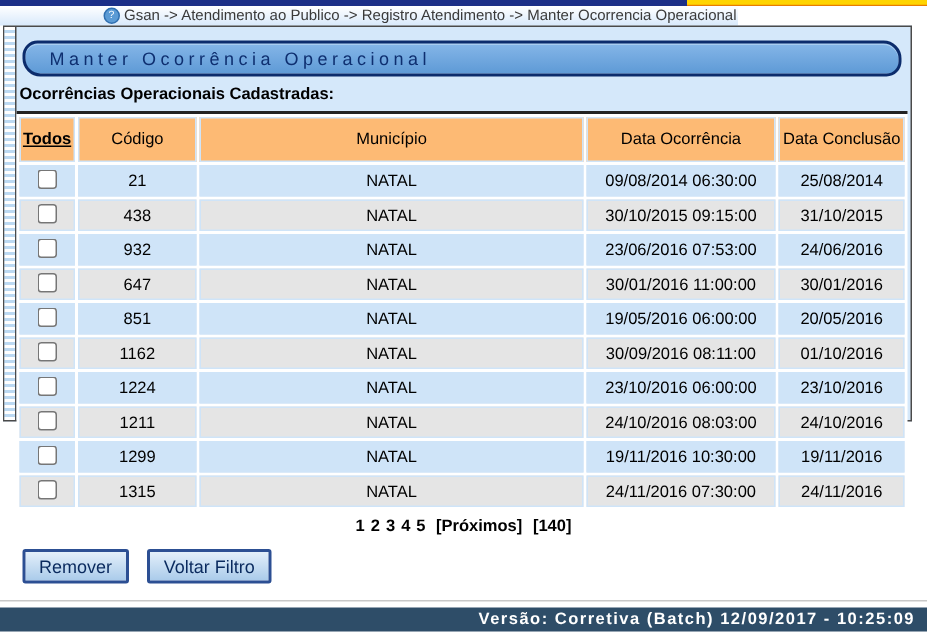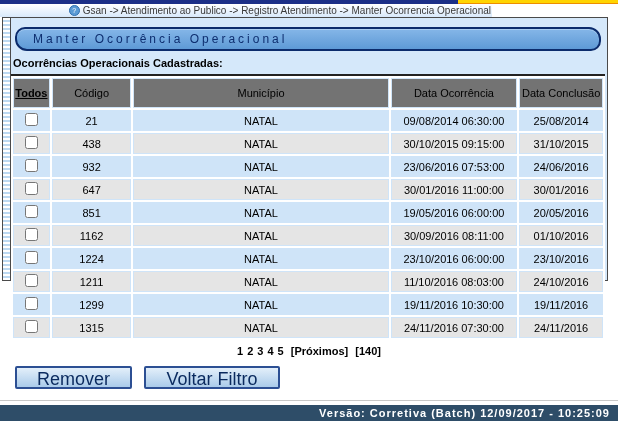--- a/index.html
+++ b/index.html
@@ -51,41 +51,41 @@
   .section-label { font-size:11px; font-weight:bold; color:#000; margin:6px 0 5px 2px; }
 
   table.grid {
     border-spacing:2px; border-collapse:separate; background:#fff;
     border-top:2px solid #222; width:594px; table-layout:fixed;
     font-size:11px; color:#000;
   }
   table.grid td, table.grid th {
     border:1px solid #cfe4f8; text-align:center; padding:1px 0; overflow:hidden;
   }
-  table.grid th { background:#737373; height:26px; font-weight:normal; font-size:11px; }
+  table.grid th { background:#fdba74; height:26px; font-weight:normal; font-size:11px; }
   table.grid th.todos-th { font-weight:bold; }
   tr.row-blue td { background:#cfe4f8; }
   tr.row-white td { background:#e5e5e5; }
   td.cell { height:17px; }
 
   a.plain-link { color:#000; cursor:pointer; }
   a.bold-link { color:#000; font-weight:bold; text-decoration:underline; cursor:pointer; }
 
   input[type=checkbox] { width:13px; height:13px; margin:0; }
 
   .pagination { text-align:center; font-size:11px; font-weight:bold; margin-top:5px; color:#000; }
   .pagination span, .pagination a { margin:0 2px; }
   .page-current { text-decoration:none; }
 
   .buttons-row { margin:9px 0 0 4px; }
   .btn {
-    font-family:"Liberation Sans", sans-serif; font-size:18px; color:#0a2a5e;
+    font-family:"Liberation Sans", sans-serif; font-size:12px; color:#0a2a5e;
     background:linear-gradient(#e3effa,#aacbea);
     border:2px solid #2c4f93; border-radius:2px;
-    height:23px; padding:1px 20px; margin-right:8px; cursor:pointer;
+    height:23px; padding:1px 9px; margin-right:8px; cursor:pointer;
   }
 
   .divider { position:absolute; top:400px; left:0; width:618px; border-top:1px solid #c8c8c8; }
   .footer {
     position:absolute; top:405px; left:0; width:618px; height:16px;
     background:#2e4d68; color:#ffffff; font-size:11px; font-weight:bold;
     letter-spacing:1px; line-height:16px; text-align:right;
     box-sizing:border-box; padding-right:8px;
   }
 </style>
@@ -170,21 +170,21 @@
         <td class="cell"><input type="checkbox" style=""></td>
         <td class="cell"><a class="plain-link">1224</a></td>
         <td class="cell">NATAL</td>
         <td class="cell">23/10/2016 06:00:00</td>
         <td class="cell">23/10/2016</td>
       </tr>
       <tr class="row-white">
         <td class="cell"><input type="checkbox" style=""></td>
         <td class="cell"><a class="plain-link">1211</a></td>
         <td class="cell">NATAL</td>
-        <td class="cell">11/10/2016 08:03:00</td>
+        <td class="cell">24/10/2016 08:03:00</td>
         <td class="cell">24/10/2016</td>
       </tr>
       <tr class="row-blue">
         <td class="cell"><input type="checkbox" style=""></td>
         <td class="cell"><a class="plain-link">1299</a></td>
         <td class="cell">NATAL</td>
         <td class="cell">19/11/2016 10:30:00</td>
         <td class="cell">19/11/2016</td>
       </tr>
       <tr class="row-white">

